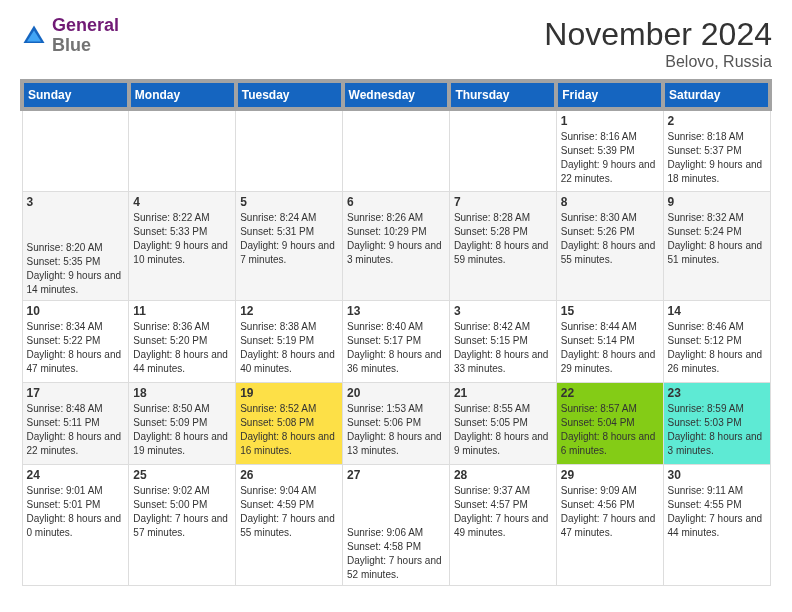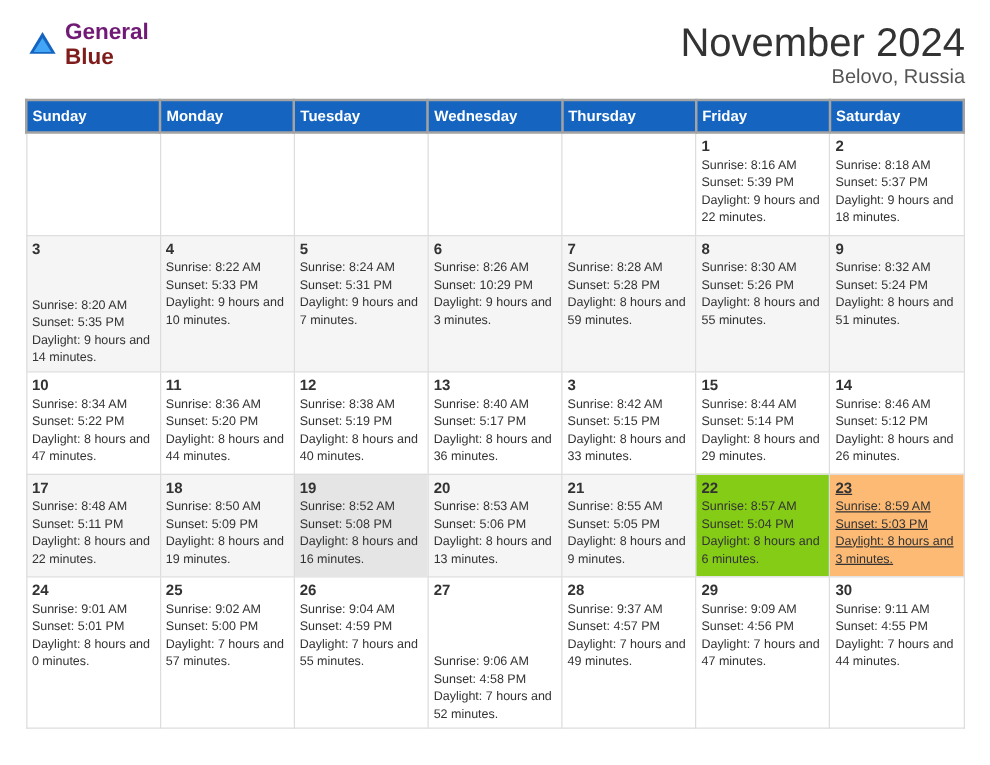--- a/index.html
+++ b/index.html
@@ -24,21 +24,21 @@
       display: flex;
       align-items: center;
       gap: 4px;
     }
     .logo-text {
       font-size: 18px;
       font-weight: bold;
       line-height: 1.1;
     }
     .logo-general { color: #701a75; }
-    .logo-blue { color: #7f1d1d; }
+    .logo-blue { color: #737373; }
     .logo-icon {
       width: 28px;
       height: 28px;
     }
     .title-block {
       text-align: right;
     }
     .month-title {
       font-size: 32px;
       font-weight: normal;
@@ -53,21 +53,21 @@
       border-collapse: collapse;
       table-layout: fixed;
     }
     .calendar th {
       background: #1565c0;
       color: #fff;
       font-size: 12px;
       font-weight: bold;
       padding: 5px 4px;
       text-align: left;
-      border: 2px solid #a3a3a3;
+      border: 4px solid #a3a3a3;
     }
     .calendar td {
       vertical-align: top;
       padding: 3px 4px;
       font-size: 10px;
       color: #333;
       border: 1px solid #ddd;
       height: 82px;
       background: #fff;
     }
@@ -234,45 +234,45 @@
             <div class="day-info" style="white-space: pre-line;">Sunrise: 8:48 AM
 Sunset: 5:11 PM
 Daylight: 8 hours and 22 minutes.</div>
           </td>
           <td style="background: rgb(245, 245, 245);">
             <span class="day-num">18</span>
             <div class="day-info" style="white-space: pre-line;">Sunrise: 8:50 AM
 Sunset: 5:09 PM
 Daylight: 8 hours and 19 minutes.</div>
           </td>
-          <td style="background: #e5e5e5;">
+          <td style="background: #fde047;">
             <span class="day-num">19</span>
             <div class="day-info" style="white-space: pre-line;">Sunrise: 8:52 AM
 Sunset: 5:08 PM
 Daylight: 8 hours and 16 minutes.</div>
           </td>
           <td style="background: rgb(245, 245, 245);">
             <span class="day-num">20</span>
-            <div class="day-info" style="white-space: pre-line;">Sunrise: 8:53 AM
+            <div class="day-info" style="white-space: pre-line;">Sunrise: 1:53 AM
 Sunset: 5:06 PM
 Daylight: 8 hours and 13 minutes.</div>
           </td>
           <td style="background: rgb(245, 245, 245);">
             <span class="day-num">21</span>
             <div class="day-info" style="white-space: pre-line;">Sunrise: 8:55 AM
 Sunset: 5:05 PM
 Daylight: 8 hours and 9 minutes.</div>
           </td>
           <td style="background: #84cc16;">
             <span class="day-num">22</span>
             <div class="day-info" style="white-space: pre-line;">Sunrise: 8:57 AM
 Sunset: 5:04 PM
 Daylight: 8 hours and 6 minutes.</div>
           </td>
-          <td style="background: #fdba74; text-decoration: underline;">
+          <td style="background: #5eead4;">
             <span class="day-num">23</span>
             <div class="day-info" style="white-space: pre-line;">Sunrise: 8:59 AM
 Sunset: 5:03 PM
 Daylight: 8 hours and 3 minutes.</div>
           </td>
         </tr>
         <tr>
           <td>
             <span class="day-num">24</span>
             <div class="day-info" style="white-space: pre-line;">Sunrise: 9:01 AM

